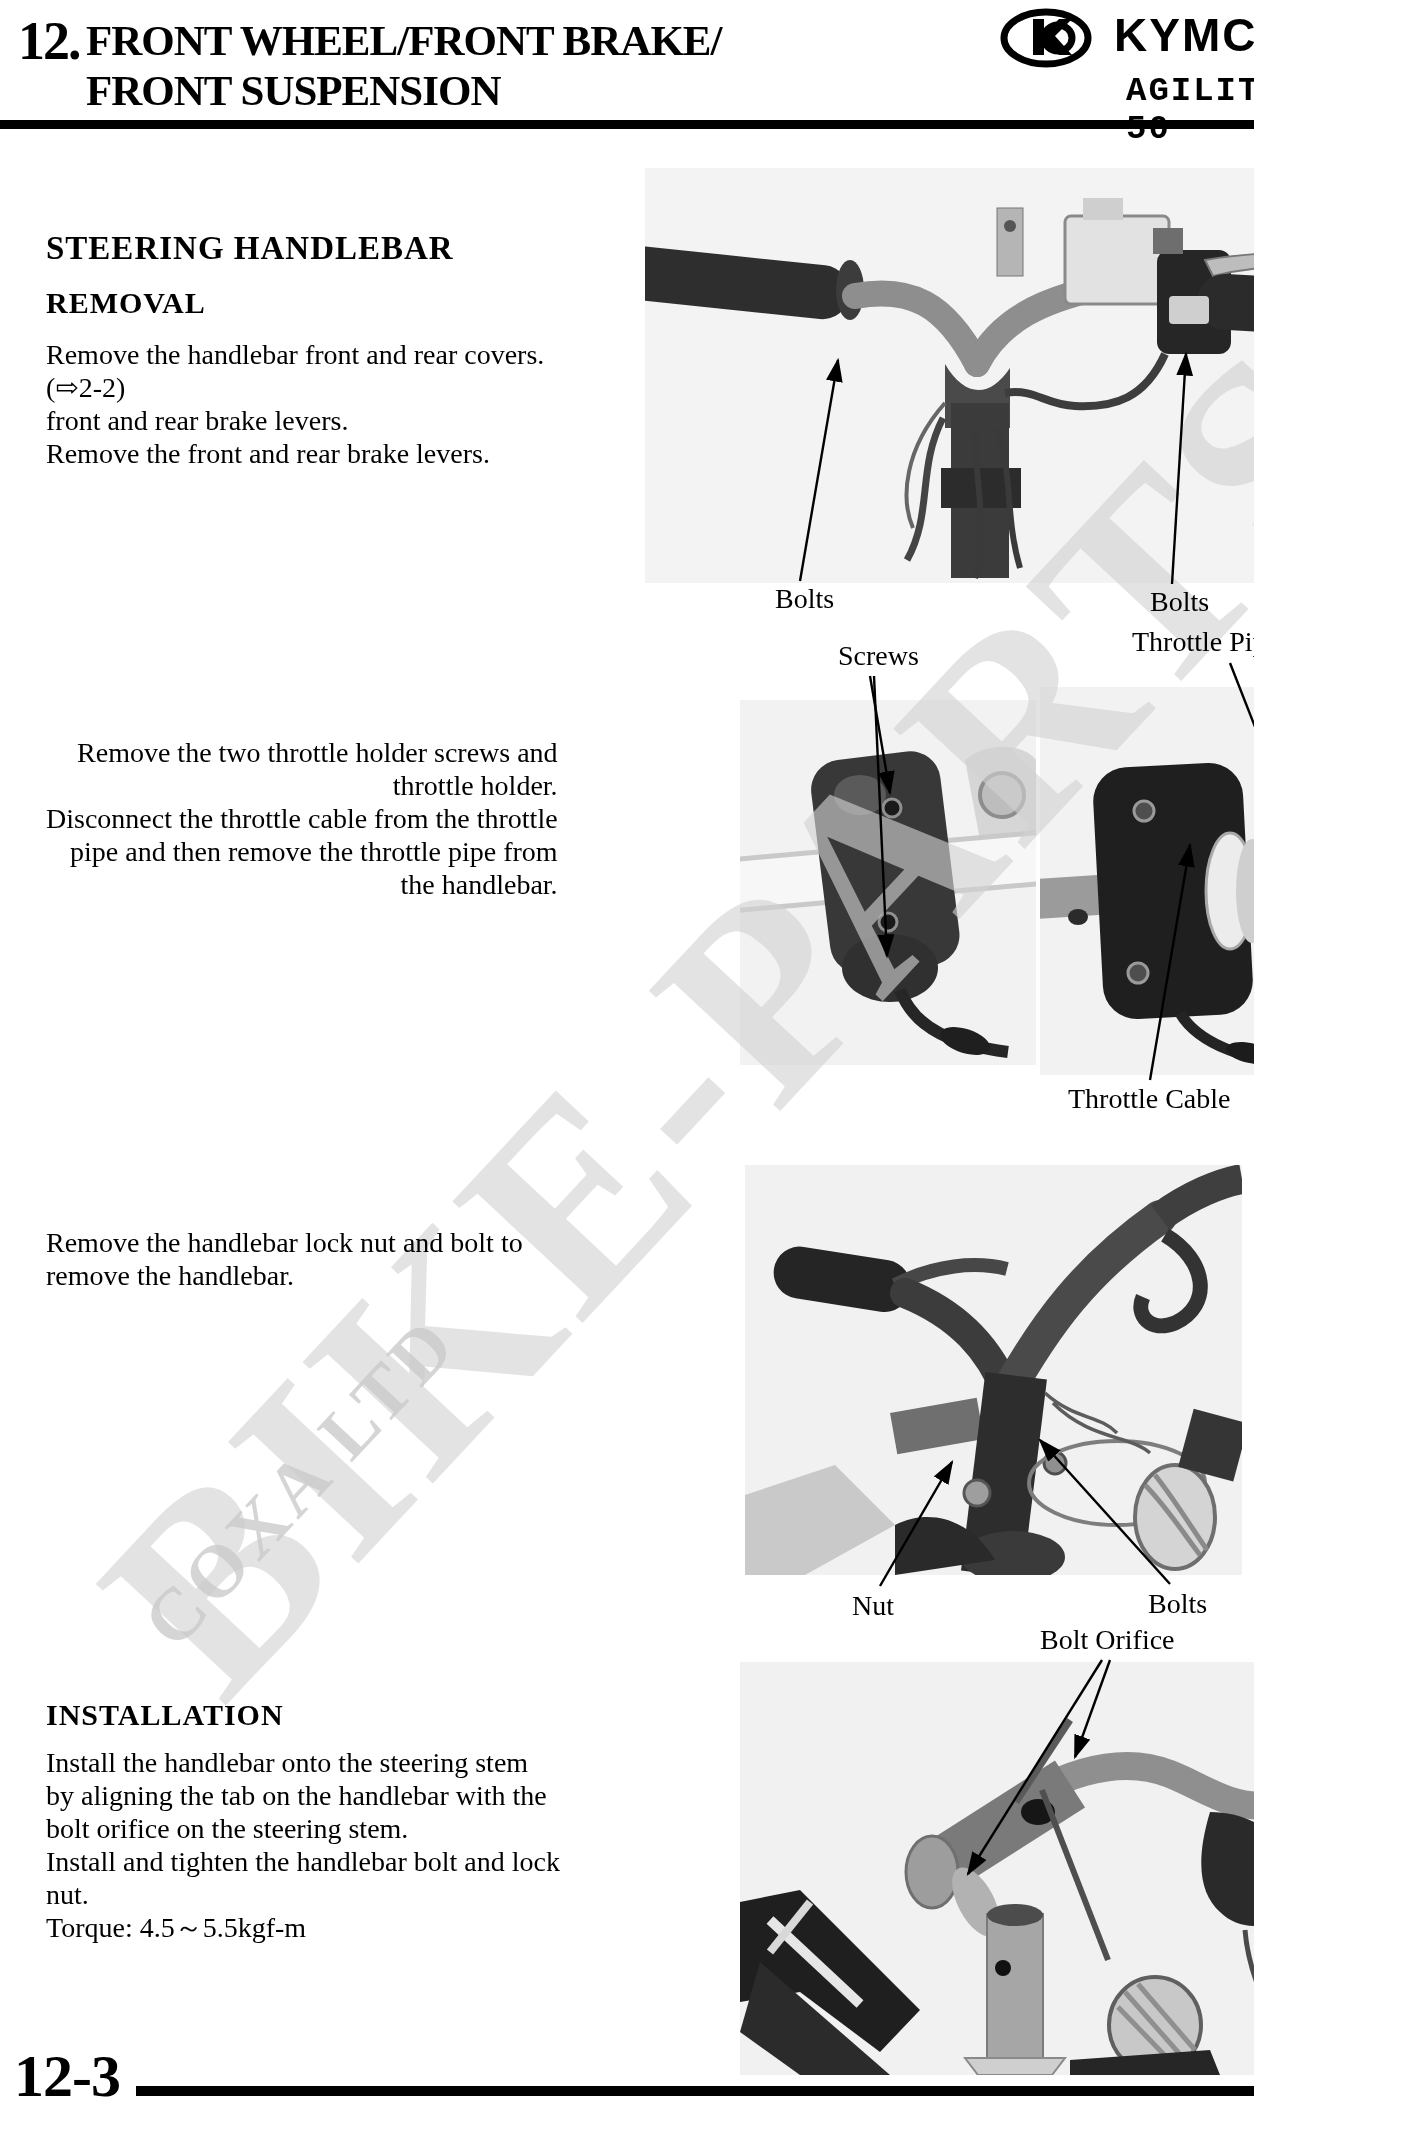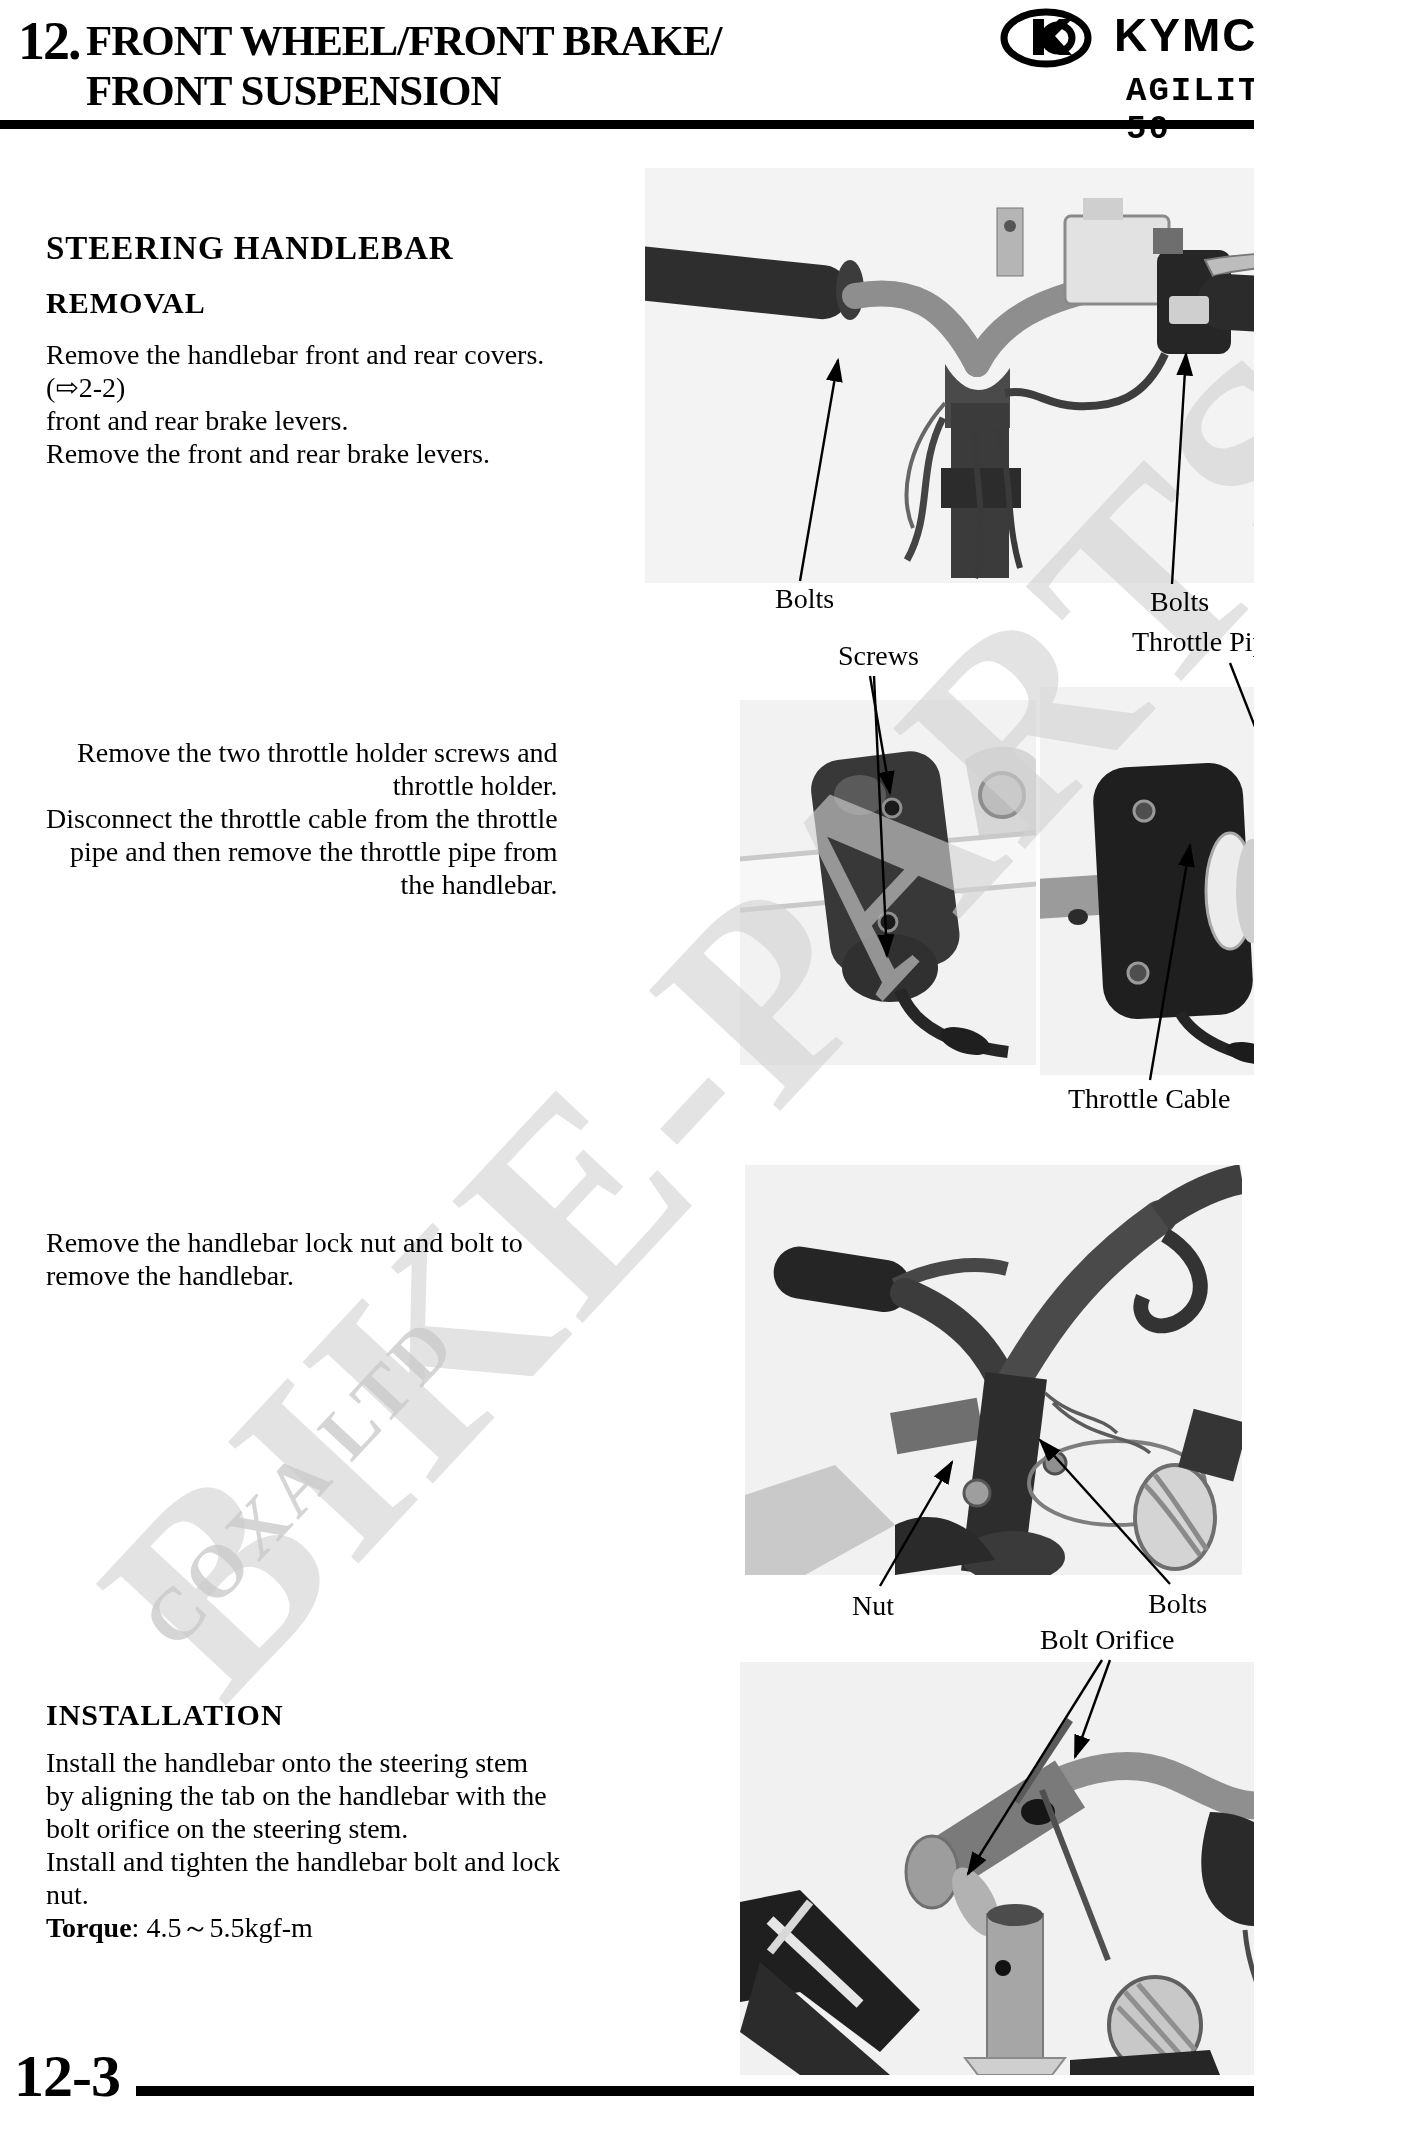--- a/index.html
+++ b/index.html
@@ -11,21 +11,21 @@
   .chapter-no{left:18px;top:10px;font-size:54px;font-weight:bold;letter-spacing:-2px;}
   .title-lines{left:86px;top:16px;font-size:43px;font-weight:bold;line-height:50px;letter-spacing:-1px;white-space:nowrap;}
   .logo-row{left:1000px;top:8px;display:flex;align-items:flex-start;gap:22px;}
   .logo-text{font-family:"Liberation Sans","DejaVu Sans",sans-serif;font-size:46px;font-weight:bold;letter-spacing:2px;}
   .model-name{left:1126px;top:72px;font-size:34px;font-weight:bold;letter-spacing:2px;font-family:Liberation Mono, monospace;}
   .header-rule{left:0;top:120px;width:1421px;height:9px;background:#000;}
   
   .sec-title{font-size:33px;font-weight:bold;letter-spacing:1px;}
   .sub-title{font-size:30px;font-weight:bold;letter-spacing:1px;}
   .bodyblock{font-size:28px;line-height:33px;white-space:nowrap;}
-  .bold{font-weight:bold;text-align:center;}
+  .bold{font-weight:normal;text-align:center;}
   
   .figlabel{font-size:28px;white-space:nowrap;}
   
   .photo{position:absolute;z-index:1;}
   .photo svg{display:block;}
   
   .watermark{position:absolute;z-index:2;pointer-events:none;font-weight:bold;white-space:nowrap;
              font-family:"Liberation Serif","DejaVu Serif",serif;}
   .wm-main{left:740px;top:1020px;transform:translate(-50%,-50%) rotate(-47deg);
            font-size:272px;letter-spacing:8px;color:#d2d2d2;opacity:.62;}

